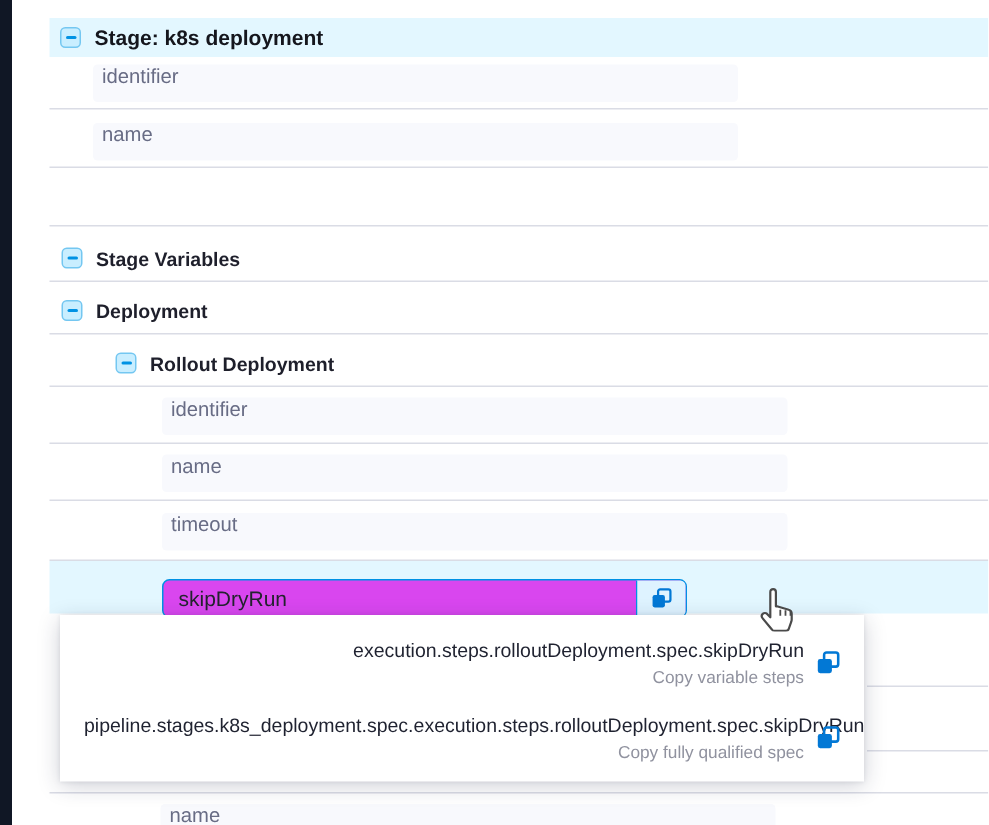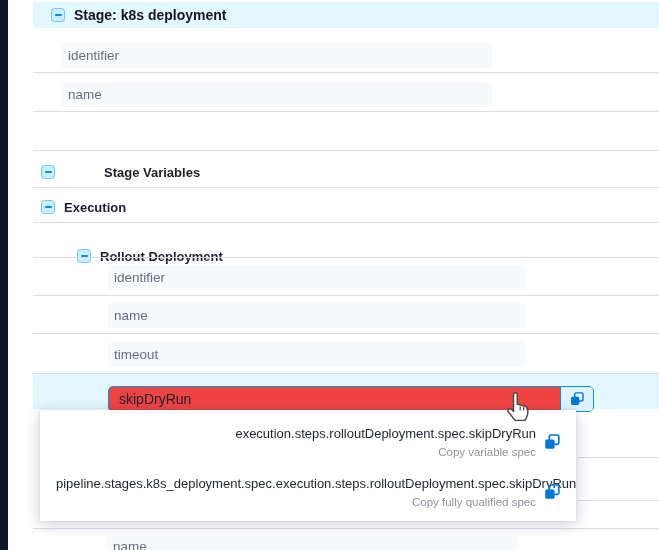--- a/index.html
+++ b/index.html
@@ -15,36 +15,36 @@
 
   
   .hl-row{position:absolute;left:33px;right:0;background:#e3f7ff;}
 
   
   .micon{width:14px;height:14px;border-radius:3.5px;background:#c9eeff;border:1px solid #74c7f1;
     position:relative;flex:none;box-sizing:border-box;}
   .micon::after{content:"";position:absolute;left:2.5px;right:2.5px;top:5px;height:2px;
     background:#0092e4;border-radius:1px;}
 
-  .stage-row{top:2px;height:26px;display:flex;align-items:center;padding-left:18px;}
+  .stage-row{top:12px;height:26px;display:flex;align-items:center;padding-left:7px;}
   .stage-title{margin-left:9px;font-size:14px;font-weight:700;color:#15161d;}
 
   .sect{position:absolute;left:33px;right:0;height:24px;display:flex;align-items:center;padding-left:8px;}
   .sect.lvl2{padding-left:44px;}
   .sect-label{margin-left:9px;font-size:13px;font-weight:600;color:#1e1f2b;}
 
   .fbox{position:absolute;height:25px;background:#f8f9fd;border-radius:3px;
-    display:flex;align-items:center;padding-left:6px;box-sizing:border-box;
+    display:flex;align-items:flex-start;padding-left:6px;box-sizing:border-box;
     font-size:13.5px;color:#686c85;}
   .fbox.lvl1{left:62px;width:430px;}
   .fbox.lvl2{left:108px;width:417px;}
 
   
-  .var-input{position:absolute;left:108px;top:386px;width:486px;height:26px;box-sizing:border-box;
-    background:#ef4444;border:1.5px solid #0092e4;border-radius:5px;display:flex;align-items:stretch;z-index:5;}
+  .var-input{position:absolute;left:108px;top:386px;width:350px;height:26px;box-sizing:border-box;
+    background:#d946ef;border:1.5px solid #0092e4;border-radius:5px;display:flex;align-items:stretch;z-index:5;}
   .var-input-text{flex:1;display:flex;align-items:center;padding-left:10px;font-size:14px;color:#23232e;}
   .var-copy-btn{width:32px;flex:none;background:#def3ff;border-left:1.5px solid #0092e4;
     border-radius:0 3.5px 3.5px 0;display:flex;align-items:center;justify-content:center;}
 
   .copy-svg{display:block;}
 
   
   .popover{position:absolute;left:40px;top:410px;width:536px;height:111px;box-sizing:border-box;
     background:#fff;border-radius:0;box-shadow:0 3px 14px rgba(30,35,70,.22),0 0 3px rgba(30,35,70,.10);
     z-index:20;padding-top:10px;}
@@ -73,33 +73,33 @@
   </div>
   <div class="hr" style="top:72px;"></div>
 
   <div class="fbox lvl1" style="top:82px;">
     <span>name</span>
   </div>
   <div class="hr" style="top:111px;"></div>
 
   <div class="hr" style="top:150px;"></div>
 
-  <div class="sect" style="top:160px;gap:40px;">
+  <div class="sect" style="top:160px;">
     <span class="micon"></span>
     <span class="sect-label">Stage Variables</span>
   </div>
   <div class="hr" style="top:187px;"></div>
 
   <div class="sect" style="top:195px;">
     <span class="micon"></span>
-    <span class="sect-label">Execution</span>
+    <span class="sect-label">Deployment</span>
   </div>
   <div class="hr" style="top:222px;"></div>
 
-  <div class="sect lvl2" style="top:244px;">
+  <div class="sect lvl2" style="top:230px;">
     <span class="micon"></span>
     <span class="sect-label">Rollout Deployment</span>
   </div>
   <div class="hr" style="top:257px;"></div>
 
   <div class="fbox lvl2" style="top:265px;">
     <span>identifier</span>
   </div>
   <div class="hr" style="top:295px;"></div>
 
@@ -126,21 +126,21 @@
 
   <svg class="cursor" width="28" height="32" viewBox="0 0 20 24">
     <path d="M7.3 2.8c.8 0 1.4.6 1.4 1.4v7.2l.5 0 5.9 1.7c.9.2 1.5 1.1 1.5 2v2.9c0 .4-.1.7-.2 1.1l-1.2 3.4c-.2.7-.9 1.2-1.7 1.2H8.1c-.5 0-1.1-.2-1.4-.7L2 17.3c-.5-.6-.5-1.5.1-2.1.6-.6 1.6-.6 2.2 0l1.6 1.7V4.2c0-.8.6-1.4 1.4-1.4z" fill="#ffffff" stroke="#4a4a4a" stroke-width="1.1" stroke-linejoin="round"></path>
     <path d="M10.9 13.1v3 M13.5 13.4v2.7 M16 13.8v2.3" stroke="#4a4a4a" stroke-width="0.9" fill="none"></path>
   </svg>
 
   <div class="popover">
     <div class="pop-row">
       <div class="pop-texts">
         <div class="pop-value">execution.steps.rolloutDeployment.spec.skipDryRun</div>
-        <div class="pop-caption">Copy variable spec</div>
+        <div class="pop-caption">Copy variable steps</div>
       </div>
       <svg class="pop-icon" width="16" height="16" viewBox="0 0 16 16">
         <rect x="5.4" y="1" width="9.4" height="9.4" rx="1.6" fill="none" stroke="#0278d5" stroke-width="1.7"></rect>
         <rect x="1.2" y="5.4" width="9.4" height="9.4" rx="1.6" fill="#0278d5"></rect>
       </svg>
     </div>
     <div class="pop-row" style="margin-top:6px;">
       <div class="pop-texts">
         <div class="pop-value">pipeline.stages.k8s_deployment.spec.execution.steps.rolloutDeployment.spec.skipDryRun</div>
         <div class="pop-caption">Copy fully qualified spec</div>

